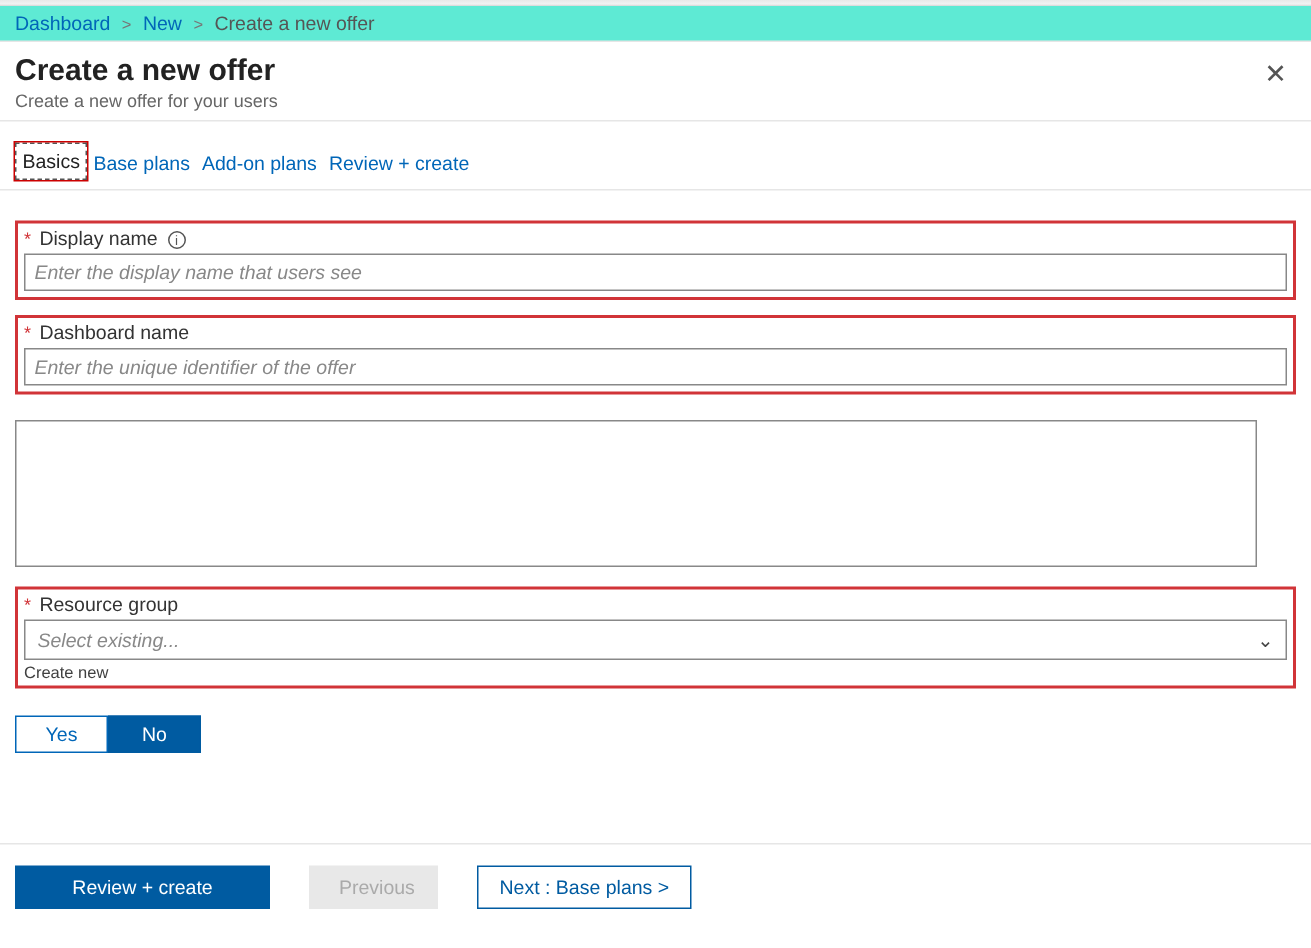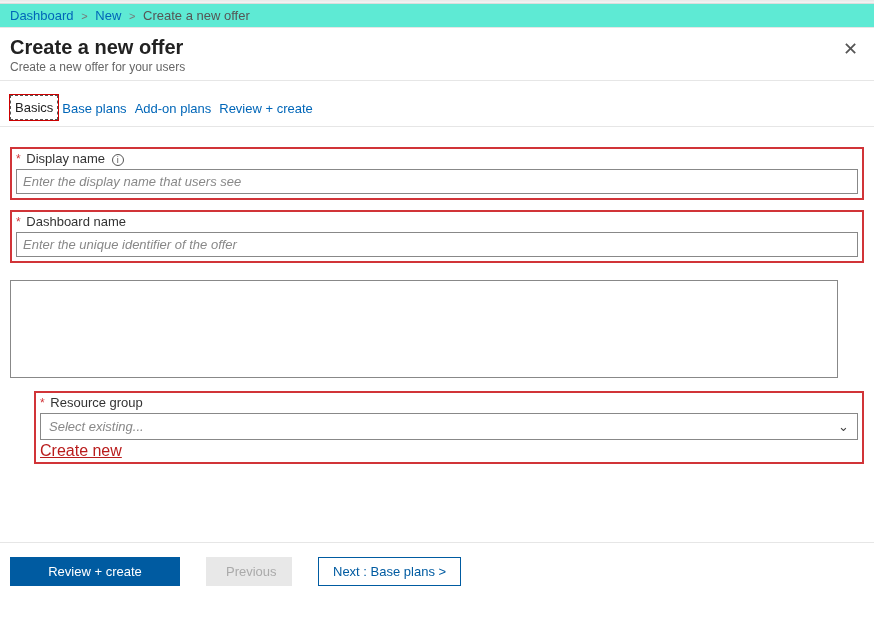--- a/index.html
+++ b/index.html
@@ -26,21 +26,21 @@
       width: 100%; border: 1px solid #888; font-family: inherit; font-size: 13px;
       padding: 4px 6px; margin-top: 3px; background: #fff; color: #222;
     }
     input.textinput::placeholder { font-style: italic; color: #888; }
     .select-box { display: flex; align-items: flex-start; justify-content: space-between; cursor: pointer; color: #888; font-style: italic; padding: 5px 8px; }
     .chev { font-style: normal; color: #444; }
     textarea.textarea { height: 98px; resize: none; }
     .desc-group { margin-top: 14px; padding-right: 30px; }
     .desc-group .field-label { margin-bottom: 2px; display:block; }
     .textarea-wrap { width: 828px; }
-    .create-new-link { color: #b91c1c; font-size: 16px; cursor: pointer; margin-top: 2px; display: inline-block; text-decoration: underline; }
+    .create-new-link { color: #404040; font-size: 11px; cursor: pointer; margin-top: 2px; display: inline-block; }
     .hl-group { margin-top: 10px; }
     .public-toggle-area { margin-top: 18px; }
     .yn-group { display: flex; margin-top: 5px; }
     .yn-btn { width: 62px; text-align: center; padding: 4px 0; font-size: 13px; cursor: pointer; }
     .yn-yes { border: 1px solid #0066b8; color: #0066b8; background: #fff; }
     .yn-no { border: 1px solid #005ba1; background: #005ba1; color: #fff; }
     .footer { border-top: 1px solid #e6e6e6; padding: 14px 10px 18px 10px; display: flex; gap: 26px; margin-top: 44px; }
     .btn { font-size: 13px; padding: 6px 20px; cursor: pointer; border: none; }
     .btn-primary { background: #005ba1; color: #fff; width: 170px; }
     .btn-secondary-disabled { background: #e8e8e8; color: #aaa; width: 86px; cursor: default; }
@@ -92,33 +92,37 @@
     </div>
     <input class="textinput" type="text" placeholder="Enter the unique identifier of the offer" style="">
   </div>
 
   <div class="desc-group">
     <div class="textarea-wrap">
       <textarea class="textarea" style=""></textarea>
     </div>
   </div>
 
-  <div class="hl-box hl-group" style="padding-bottom:2px;margin-left:24px;">
+  <div class="hl-box hl-group" style="padding-bottom:2px;">
     <div class="field-label">
       <span class="req">*</span>
       <span>Resource group</span>
     </div>
     <div class="select-box">
       <span>Select existing...</span>
       <span class="chev">⌄</span>
     </div>
     <span class="create-new-link">Create new</span>
   </div>
 
   <div class="public-toggle-area">
+    <div class="yn-group">
+      <div class="yn-btn yn-yes">Yes</div>
+      <div class="yn-btn yn-no">No</div>
+    </div>
   </div>
 
 </div>
 
 <div class="footer">
   <button class="btn btn-primary">Review + create</button>
   <button class="btn btn-secondary-disabled">Previous</button>
   <button class="btn btn-outline">Next : Base plans &gt;</button>
 </div>
 

